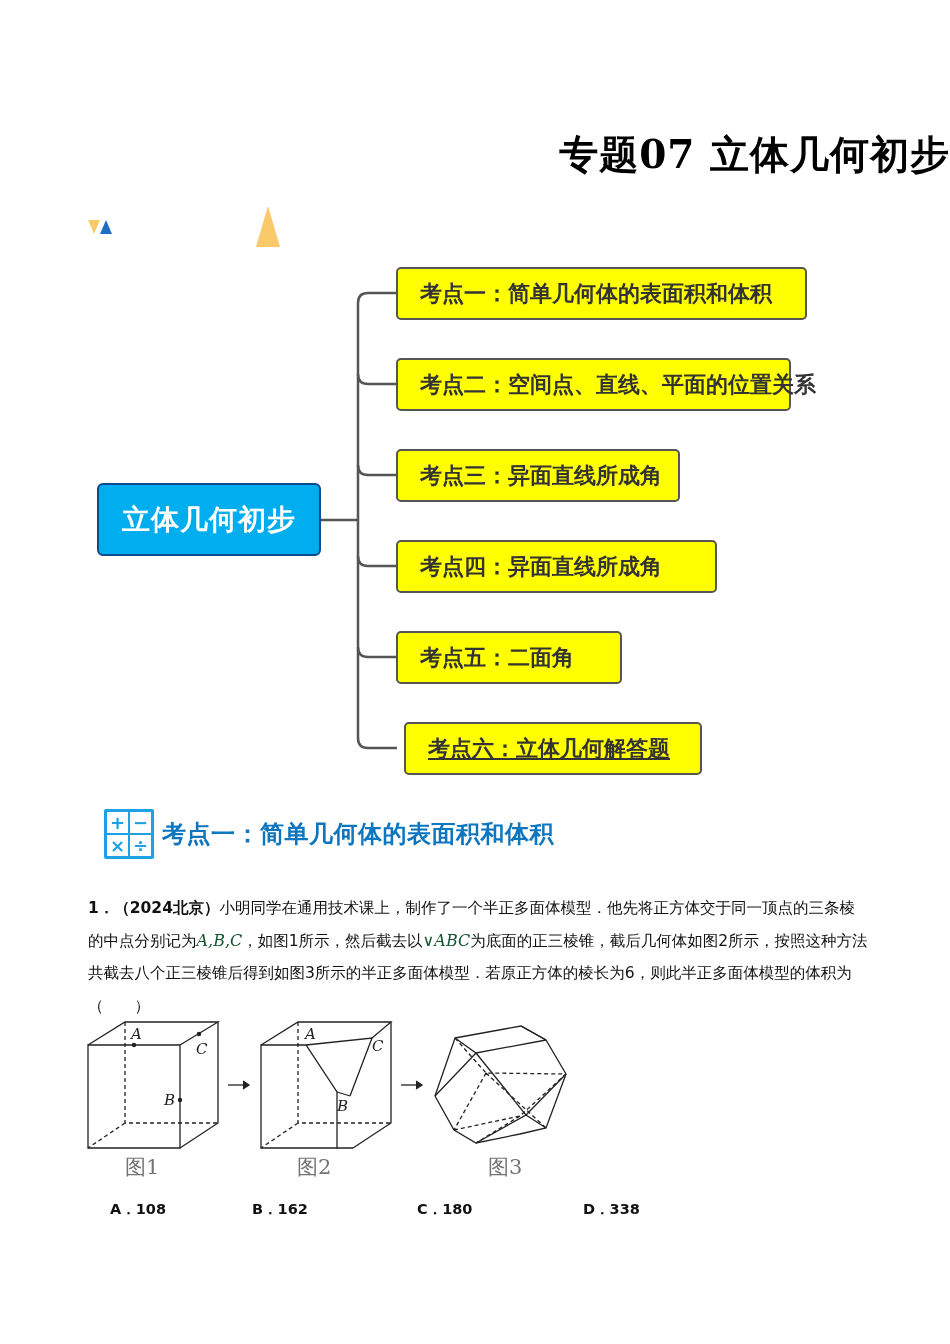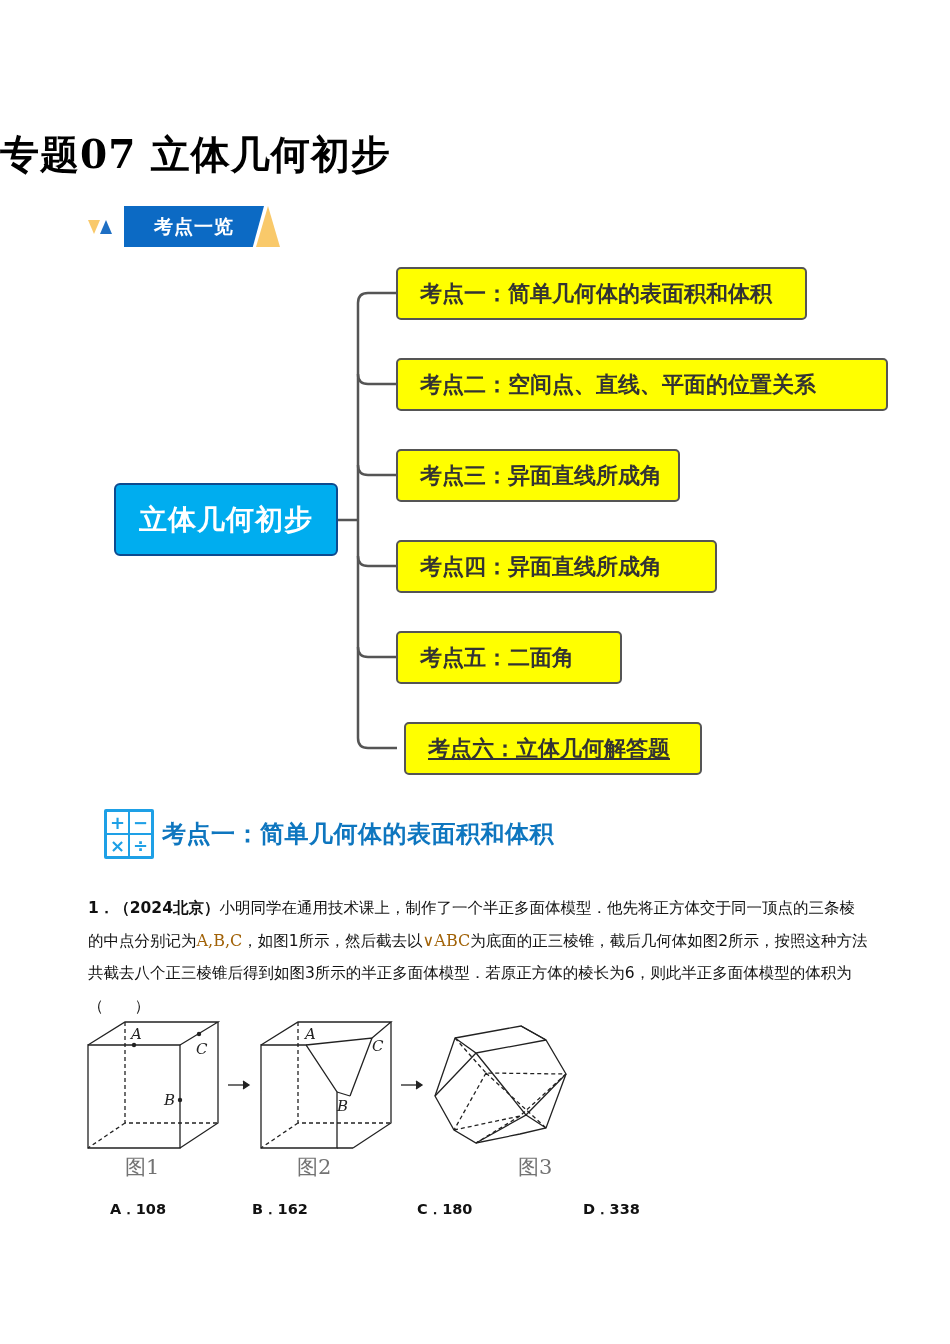--- a/index.html
+++ b/index.html
@@ -1,85 +1,84 @@
 <!DOCTYPE html>
 <html><head>
   <meta charset="utf-8">
   <style>
     html, body { margin: 0; padding: 0; background: #ffffff; }
     body { width: 950px; height: 1344px; position: relative; overflow: hidden;
            font-family: "DejaVu Sans", "Liberation Sans", sans-serif; color: #000; }
     .abs { position: absolute; }
 
-    .page-title { left: 0; width: 950px; top: 128px; text-align: left;
+    .page-title { left: 0; width: 950px; top: 128px; text-align: right;
       font-family: "DejaVu Serif", "Liberation Serif", serif; font-weight: bold;
       font-size: 39px; letter-spacing: 1px; color: #000; }
 
     .overview-banner { left: 88px; top: 206px; width: 195px; height: 42px; }
     .tri-small-yellow { position: absolute; left: 0; top: 14px; width: 0; height: 0;
       border-left: 6px solid transparent; border-right: 6px solid transparent; border-top: 14px solid #f9c96a; }
     .tri-small-blue { position: absolute; left: 12px; top: 14px; width: 0; height: 0;
       border-left: 6px solid transparent; border-right: 6px solid transparent; border-bottom: 14px solid #1e6fc4; }
     .banner-box { position: absolute; left: 36px; top: 0; width: 140px; height: 41px; background: #0c6ac4;
       color: #fff; font-weight: bold; font-size: 19px; display: flex; align-items: center; justify-content: center;
       letter-spacing: 1px; clip-path: polygon(0 0, 100% 0, 92% 100%, 0 100%); }
     .banner-tri { position: absolute; left: 168px; top: 0; width: 0; height: 0;
       border-left: 12px solid transparent; border-right: 12px solid transparent; border-bottom: 41px solid #f9c96a; }
 
     .mindmap { left: 0; top: 0; width: 950px; height: 800px; pointer-events: none; }
     .root-node { left: 97px; top: 483px; width: 224px; height: 73px; background: #00adef;
       border: 2px solid #0d4a8f; border-radius: 6px; box-sizing: border-box; color: #fff;
-      font-weight: bold; font-size: 28px; display: flex; align-items: center; justify-content: center; letter-spacing: 1px; margin-left: 17px; }
+      font-weight: bold; font-size: 28px; display: flex; align-items: center; justify-content: center; letter-spacing: 1px; }
     .topic-node { background: #ffff00; border: 2px solid #555; border-radius: 5px; box-sizing: border-box;
       height: 53px; color: #333; font-weight: bold; font-size: 22px; display: flex; align-items: center;
       padding-left: 22px; white-space: nowrap; }
 
     .section-heading { left: 104px; top: 809px; height: 50px; display: flex; align-items: center; }
     .calc-icon { width: 50px; height: 50px; background: #1ea0e6; border-radius: 2px; position: relative; margin-right: 8px; }
     .calc-cell { position: absolute; width: 21px; height: 21px; background: #fff; color: #1ea0e6;
       font-weight: bold; font-size: 18px; line-height: 21px; text-align: center; }
     .section-title { color: #0e76bf; font-weight: bold; font-size: 24px; letter-spacing: 0.5px; }
 
     .question { left: 88px; top: 892px; width: 780px; font-size: 15.5px; line-height: 32.5px; color: #111; }
     .q-num { font-weight: bold; }
-    .math { font-family: "DejaVu Serif", "Liberation Serif", serif; color: #a16207; font-size: 16px; }
+    .math { font-family: "DejaVu Serif", "Liberation Serif", serif; font-style: italic; color: #14532d; font-size: 16px; }
 
     .figures { left: 80px; top: 1018px; width: 500px; height: 160px; }
     .fig-label { position: absolute; font-family: "DejaVu Serif", "Liberation Serif", serif; font-size: 21px; color: #737373; }
 
     .options { left: 110px; top: 1188px; width: 600px; height: 24px; }
     .option { position: absolute; top: 0; font-weight: bold; font-size: 14.5px; color: #111; white-space: nowrap; margin-top: 12px; }
   </style>
 </head>
 <body>
 
 <div class="abs page-title">专题07 立体几何初步</div>
 
 <div class="abs overview-banner">
   <span class="tri-small-yellow"></span>
   <span class="tri-small-blue"></span>
-  <div class="banner-box">考点一览</div>
   <span class="banner-tri"></span>
 </div>
 
 <svg class="abs mindmap" viewBox="0 0 950 800" width="950" height="800">
   <g fill="none" stroke="#555" stroke-width="2.5">
     <path d="M321 520 H358"></path>
     <path d="M397 293 H368 Q358 293 358 303 V738 Q358 748 368 748 H397"></path>
     <path d="M358 374 Q358 384 368 384 H397"></path>
     <path d="M358 465 Q358 475 368 475 H397"></path>
     <path d="M358 556 Q358 566 368 566 H397"></path>
     <path d="M358 647 Q358 657 368 657 H397"></path>
   </g>
 </svg>
 
 <div class="abs root-node">立体几何初步</div>
 
 <div class="abs topic-node" style="left:396px; top:267px; width:411px;">考点一：简单几何体的表面积和体积</div>
-<div class="abs topic-node" style="left:396px; top:358px; width:492px;">考点二：空间点、直线、平面的位置关系</div>
+<div class="abs topic-node" style="left:396px; top:358px; width:395px;">考点二：空间点、直线、平面的位置关系</div>
 <div class="abs topic-node" style="left:396px; top:449px; width:284px;">考点三：异面直线所成角</div>
 <div class="abs topic-node" style="left:396px; top:540px; width:321px;">考点四：异面直线所成角</div>
 <div class="abs topic-node" style="left:396px; top:631px; width:226px;">考点五：二面角</div>
 <div class="abs topic-node" style="left:404px; top:722px; width:298px;text-decoration:underline;">考点六：立体几何解答题</div>
 
 <div class="abs section-heading">
   <div class="calc-icon">
     <span class="calc-cell" style="left:3px; top:3px;">+</span>
     <span class="calc-cell" style="left:26px; top:3px;">−</span>
     <span class="calc-cell" style="left:3px; top:26px;">×</span>
@@ -127,21 +126,21 @@
       <text x="51" y="21">A</text>
       <text x="116" y="36">C</text>
       <text x="84" y="87">B</text>
       <text x="225" y="21">A</text>
       <text x="292" y="33">C</text>
       <text x="257" y="93">B</text>
     </g>
   </svg>
   <span class="fig-label" style="left:45px; top:135px;">图1</span>
   <span class="fig-label" style="left:217px; top:135px;">图2</span>
-  <span class="fig-label" style="left:408px; top:135px;margin-left:30px;">图3</span>
+  <span class="fig-label" style="left:408px; top:135px;">图3</span>
 </div>
 
 <div class="abs options">
   <span class="option" style="left:0px;"><span>A．</span><span>108</span></span>
   <span class="option" style="left:142px;"><span>B．</span><span>162</span></span>
   <span class="option" style="left:307px;"><span>C．</span><span>180</span></span>
   <span class="option" style="left:473px;"><span>D．</span><span>338</span></span>
 </div>
 
 </body></html>

